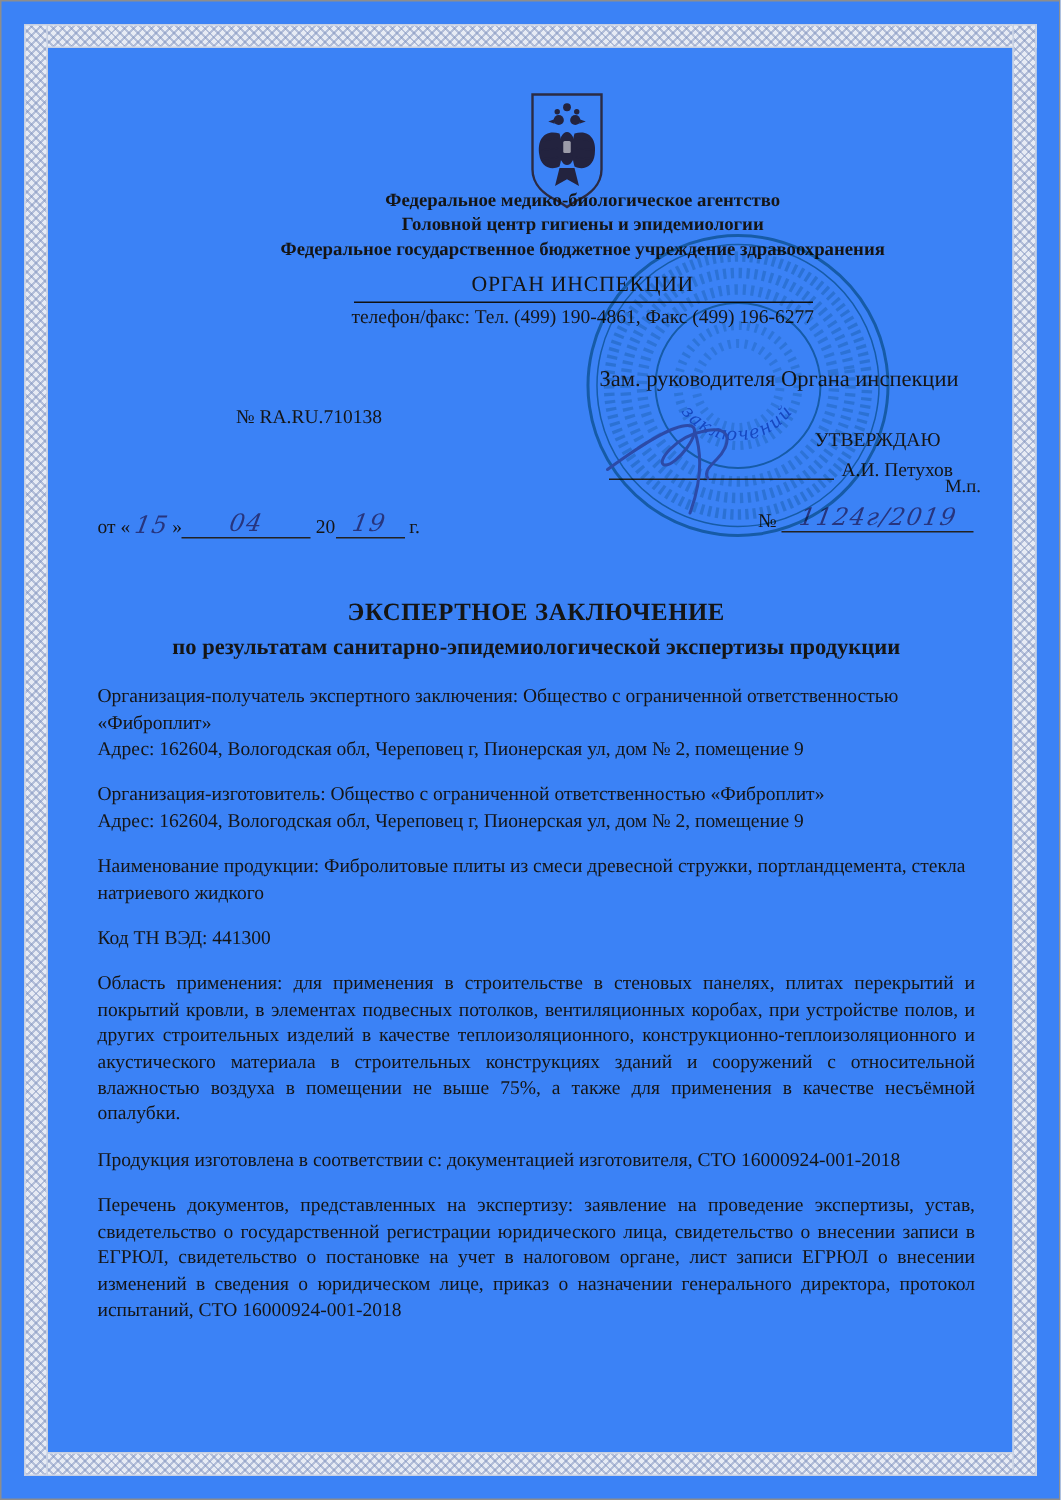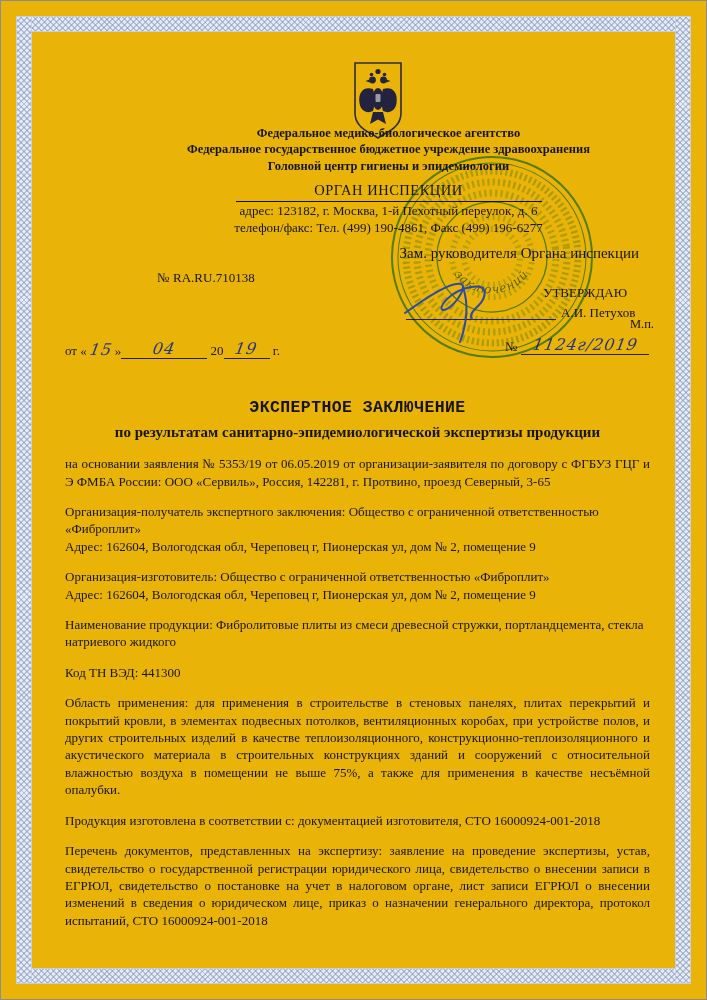--- a/index.html
+++ b/index.html
@@ -1,18 +1,18 @@
 <!DOCTYPE html>
 <html lang="ru"><head>
 <meta charset="utf-8">
 <style>
   html,body{margin:0;padding:0;background:#fff;}
   .page{
     position:relative;width:707px;height:1000px;box-sizing:border-box;
-    background:#eab308;border:1px solid #8d8d8d;overflow:hidden;
+    background:#3b82f6;border:1px solid #8d8d8d;overflow:hidden;
     font-family:"Liberation Serif","DejaVu Serif",serif;color:#151515;
   }
   
   .band{
     position:absolute;
     background:
       repeating-linear-gradient(45deg, rgba(128,146,190,.50) 0 1.4px, rgba(255,255,255,0) 1.4px 4.2px),
       repeating-linear-gradient(-45deg, rgba(128,146,190,.50) 0 1.4px, rgba(255,255,255,0) 1.4px 4.2px),
       #e7ebf4;
     border:1px solid #c6cfe2;box-sizing:border-box;
@@ -54,21 +54,21 @@
   }
   .hw-big{font-size:16px;letter-spacing:1px;}
 
   .stamp{position:absolute;left:385px;top:150px;mix-blend-mode:multiply;opacity:.85;z-index:5;}
   .signature{position:absolute;left:398px;top:266px;z-index:6;}
 
   .content{
     position:absolute;left:64px;right:56px;top:396px;
     font-size:13px;line-height:1.34;
   }
-  .doc-title{text-align:center;font-weight:bold;font-size:16.5px;letter-spacing:.4px;font-family:Liberation Mono, monospace;}
+  .doc-title{text-align:center;font-weight:bold;font-size:16.5px;letter-spacing:.4px;}
   .doc-subtitle{text-align:center;font-weight:bold;font-size:15px;margin-top:3px;}
   .para{margin-top:13px;}
   .just{text-align:justify;}
   .b{font-weight:normal;}
 </style>
 </head>
 <body>
 
 <div class="page">
 
@@ -100,30 +100,29 @@
         <line x1="10" y1="45" x2="21" y2="44"></line>
         <line x1="44" y1="33" x2="33" y2="31"></line>
         <line x1="44" y1="39" x2="33" y2="38"></line>
         <line x1="44" y1="45" x2="33" y2="44"></line>
       </g>
     </svg>
   </div>
 
   <div class="header-block">
     <div>Федеральное медико-биологическое агентство</div>
+    <div>Головной центр гигиены и эпидемиологии</div>
     <div>Федеральное государственное бюджетное учреждение здравоохранения</div>
-    <div>Головной центр гигиены и эпидемиологии</div>
   </div>
 
   <div class="organ-line">
     <span class="organ-inner">ОРГАН ИНСПЕКЦИИ</span>
   </div>
 
   <div class="addr-block">
-    <div>адрес: 123182, г. Москва, 1-й Пехотный переулок, д. 6</div>
     <div>телефон/факс: Тел. (499) 190-4861, Факс (499) 196-6277</div>
   </div>
 
   <div class="approve-label b" style="font-weight:normal;margin-top:40px;">УТВЕРЖДАЮ</div>
   <div class="approver-title">Зам. руководителя Органа инспекции</div>
   <div class="sig-line"></div>
   <div class="approver-name">А.И. Петухов</div>
   <div class="mp">М.п.</div>
 
   <div class="attestat">
@@ -166,21 +165,20 @@
 
   <div class="num-row">
     <span>№</span>
     <span class="blank" style="width:128px;"><span class="hw hw-big">1124г/2019</span></span>
   </div>
 
   <div class="content">
     <div class="doc-title">ЭКСПЕРТНОЕ ЗАКЛЮЧЕНИЕ</div>
     <div class="doc-subtitle">по результатам санитарно-эпидемиологической экспертизы продукции</div>
 
-    <div class="para just">на основании заявления № 5353/19 от 06.05.2019 от организации-заявителя по договору с ФГБУЗ ГЦГ и Э ФМБА России:  ООО «Сервиль», Россия, 142281, г. Протвино, проезд Северный, 3-65</div>
 
     <div class="para">
       <span class="b">Организация-получатель экспертного заключения</span><span>: Общество с ограниченной ответственностью «Фиброплит»</span>
       <div>Адрес: 162604, Вологодская обл, Череповец г, Пионерская ул, дом № 2, помещение 9</div>
     </div>
 
     <div class="para">
       <span class="b">Организация-изготовитель</span><span>: Общество с ограниченной ответственностью «Фиброплит»</span>
       <div>Адрес: 162604, Вологодская обл, Череповец г, Пионерская ул, дом № 2, помещение 9</div>
     </div>

